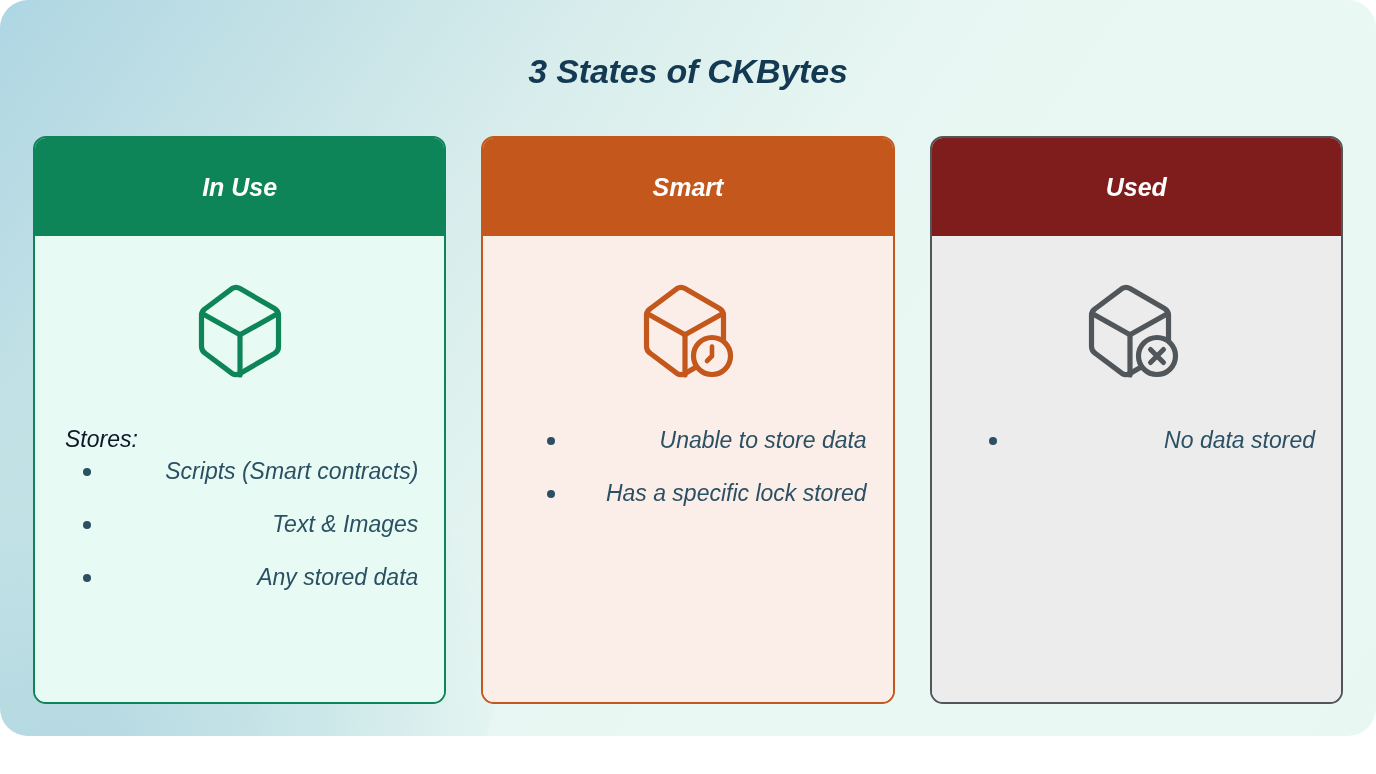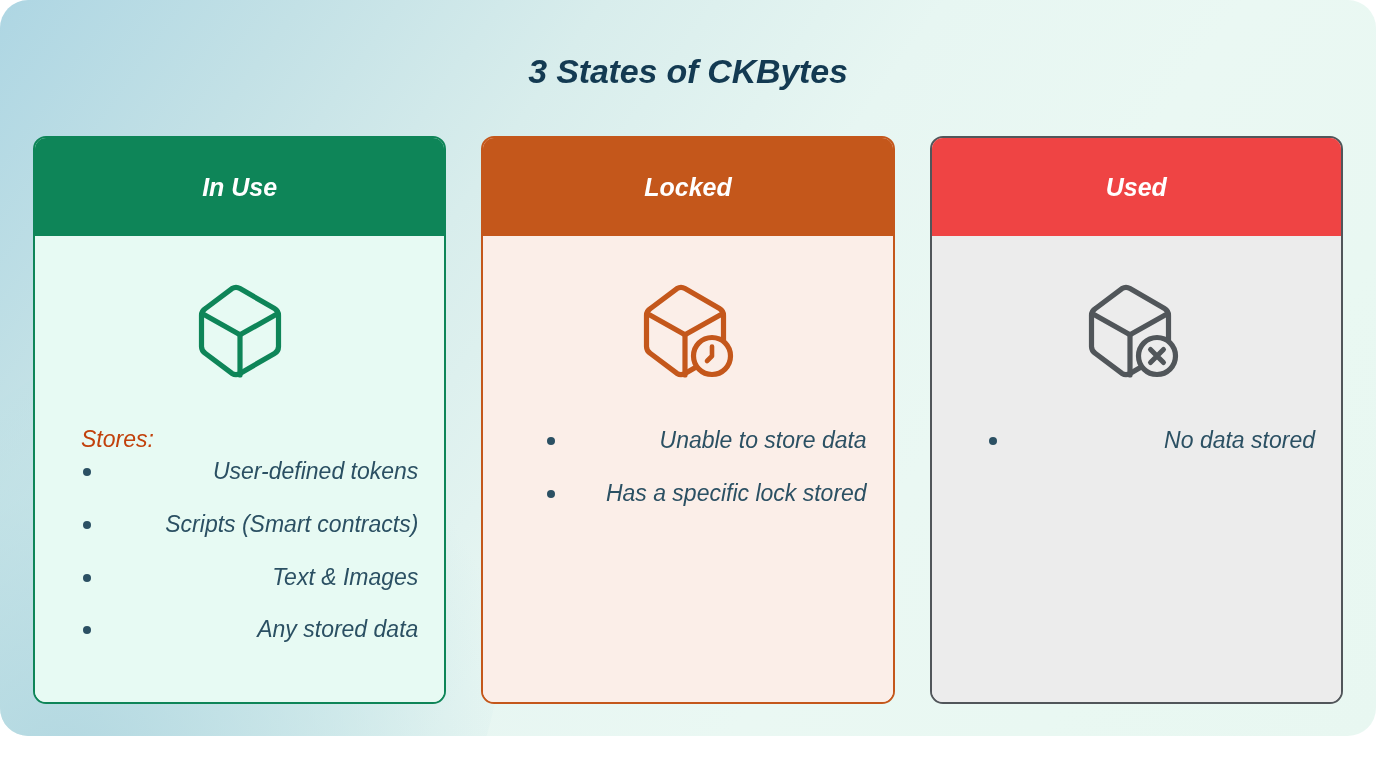--- a/index.html
+++ b/index.html
@@ -104,22 +104,22 @@
     display: flex;
     align-items: center;
     justify-content: center;
     flex: 0 0 auto;
   }
 
   .icon-wrap svg { display: block; }
 
   .stores-label {
     font-size: 23px;
-    color: #c2410c;
-    margin: 0 0 4px 16px;
+    color: #0f172a;
+    margin: 0 0 4px 0;
     padding-left: 4px;
   }
 
   ul.bullets {
     list-style: none;
     margin: 0;
     padding: 0 0 0 14px;
     text-align: right;
   }
 
@@ -149,21 +149,21 @@
   .card.green .card-body { background: #e7faf3; }
 
   
   .card.orange { border-color: #c4571b; background: #fbeee8; }
   .card.orange .card-header { background: #c4571b; }
   .card.orange .card-body { background: #fbeee8; }
   .card.orange ul.bullets { padding-left: 30px; }
 
   
   .card.gray { border-color: #51565a; background: #ececec; }
-  .card.gray .card-header { background: #ef4444; }
+  .card.gray .card-header { background: #7f1d1d; }
   .card.gray .card-body { background: #ececec; padding-left: 19px; }
   .card.gray ul.bullets { padding-left: 30px; }
 </style>
 </head>
 <body>
 
 <div class="canvas">
 
   <div class="page-title">3 States of CKBytes</div>
 
@@ -174,30 +174,29 @@
       <div class="card-body">
         <div class="icon-wrap">
           <svg width="86" height="94" viewBox="0 0 86 94" fill="none">
             <path d="M43 4.6 L77.5 24.5 a8 8 0 0 1 4 7 v31 a8 8 0 0 1 -4 7 L43 89.4 a8 8 0 0 1 -8 0 L8.5 69.5 a8 8 0 0 1 -4 -7 v-31 a8 8 0 0 1 4 -7 L35 4.6 a8 8 0 0 1 8 0 z" stroke="#0e8558" stroke-width="5.2" stroke-linejoin="round" fill="none"></path>
             <path d="M5.6 29.8 L43 50.8 L80.4 29.8" stroke="#0e8558" stroke-width="5.2" stroke-linecap="round" stroke-linejoin="round" fill="none"></path>
             <path d="M43 50.8 V91" stroke="#0e8558" stroke-width="5.2" stroke-linecap="round" fill="none"></path>
           </svg>
         </div>
         <div class="stores-label">Stores:</div>
         <ul class="bullets">
-          <li>User-defined tokens</li>
           <li>Scripts (Smart contracts)</li>
           <li>Text &amp; Images</li>
           <li>Any stored data</li>
         </ul>
       </div>
     </div>
 
     <div class="card orange">
-      <div class="card-header">Locked</div>
+      <div class="card-header">Smart</div>
       <div class="card-body">
         <div class="icon-wrap">
           <svg width="92" height="94" viewBox="0 0 92 94" fill="none">
             <path d="M43 4.6 L77.5 24.5 a8 8 0 0 1 4 7 v31 a8 8 0 0 1 -4 7 L43 89.4 a8 8 0 0 1 -8 0 L8.5 69.5 a8 8 0 0 1 -4 -7 v-31 a8 8 0 0 1 4 -7 L35 4.6 a8 8 0 0 1 8 0 z" stroke="#c4571b" stroke-width="5.2" stroke-linejoin="round" fill="none"></path>
             <path d="M5.6 29.8 L43 50.8 L80.4 29.8" stroke="#c4571b" stroke-width="5.2" stroke-linecap="round" stroke-linejoin="round" fill="none"></path>
             <path d="M43 50.8 V91" stroke="#c4571b" stroke-width="5.2" stroke-linecap="round" fill="none"></path>
             <circle cx="70" cy="72" r="18.5" fill="#fbeee8" stroke="#c4571b" stroke-width="5.2"></circle>
             <path d="M70 62.5 V72 l-5 5" stroke="#c4571b" stroke-width="4.6" stroke-linecap="round" stroke-linejoin="round" fill="none"></path>
           </svg>
         </div>

